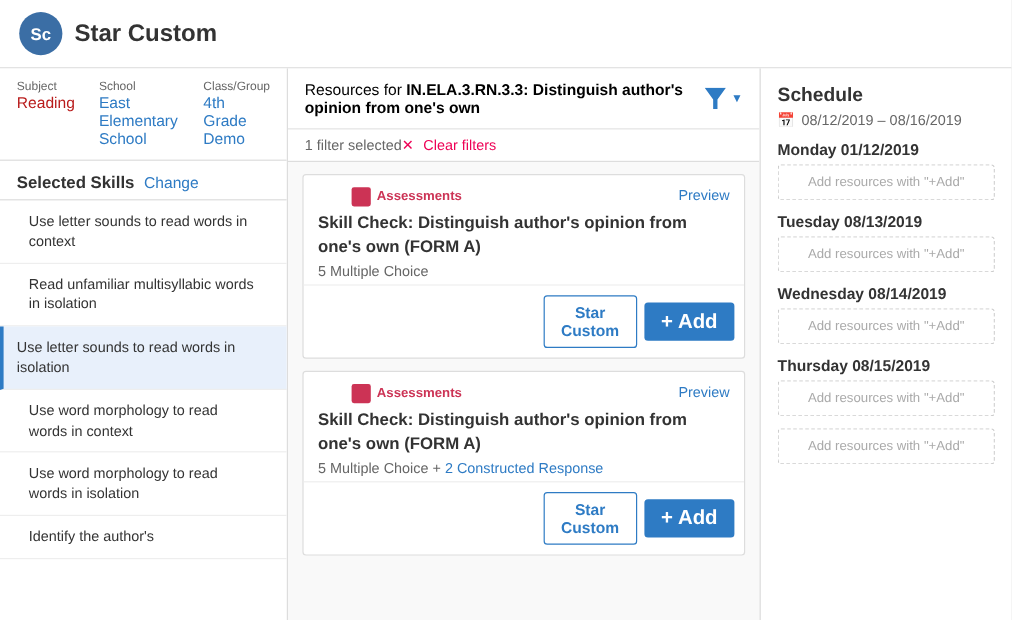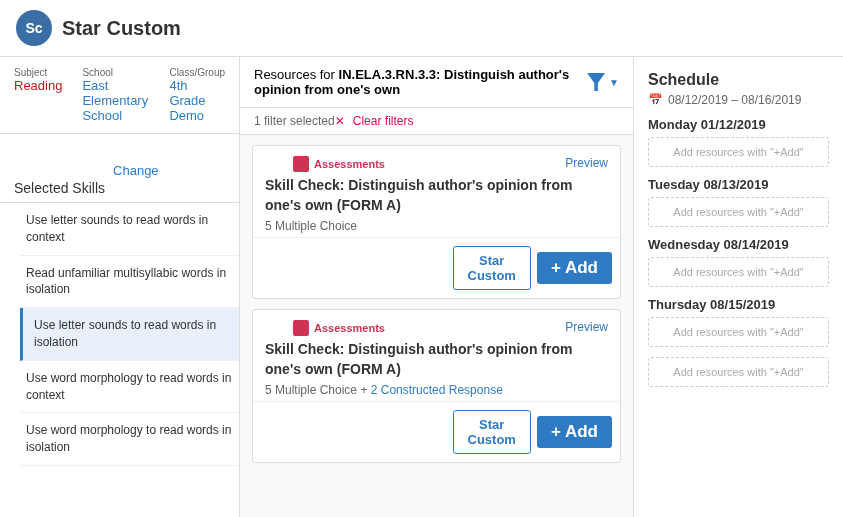--- a/index.html
+++ b/index.html
@@ -18,23 +18,23 @@
 
     
     .breadcrumb { padding: 10px 14px 10px; border-bottom: 1px solid #ddd; display: flex; gap: 20px; }
     .breadcrumb-item { display: flex; flex-direction: column; }
     .breadcrumb-label { font-size: 10px; color: #666; }
     .breadcrumb-value { font-size: 13px; color: #b91c1c; font-weight: 500; }
     .breadcrumb-value.link { color: #2e7bc4; }
 
     
     .skills-header { display: flex; align-items: center; padding: 10px 14px 6px; border-bottom: 1px solid #ddd; }
-    .skills-title { font-size: 14px; font-weight: normal; color: #333; margin-right: 8px; margin-top: 36px; }
+    .skills-title { font-size: 14px; font-weight: bold; color: #333; margin-right: 8px; }
     .change-link { color: #2e7bc4; font-size: 13px; }
-    .skill-item { padding: 9px 6px; border-bottom: 1px solid #eee; font-size: 12px; color: #333; line-height: 1.4; cursor: pointer; margin-left: 20px; }
+    .skill-item { padding: 9px 24px; border-bottom: 1px solid #eee; font-size: 12px; color: #333; line-height: 1.4; cursor: pointer; }
     .skill-item.active { background: #e8f0fb; border-left: 3px solid #2e7bc4; padding-left: 11px; }
 
     
     .middle-panel { flex: 1; background: #f9f9f9; overflow-y: auto; padding: 0; }
 
     .resources-header { background: #fff; padding: 10px 14px; border-bottom: 1px solid #ddd; display: flex; align-items: center; justify-content: space-between; }
     .filter-icon { display: flex; align-items: center; gap: 4px; }
     .funnel { width: 18px; height: 18px; background: #2e7bc4; clip-path: polygon(0 0, 100% 0, 60% 55%, 60% 100%, 40% 100%, 40% 55%); }
     .dropdown-arrow { color: #2e7bc4; font-size: 10px; }
 
@@ -96,20 +96,21 @@
     <div class="skills-header">
       <span class="skills-title">Selected Skills</span>
       <a class="change-link">Change</a>
     </div>
 
     <div class="skill-item">Use letter sounds to read words in context</div>
     <div class="skill-item">Read unfamiliar multisyllabic words in isolation</div>
     <div class="skill-item active">Use letter sounds to read words in isolation</div>
     <div class="skill-item">Use word morphology to read words in context</div>
     <div class="skill-item">Use word morphology to read words in isolation</div>
+    <div class="skill-item">Identify the author's</div>
 
   </div>
 
   <div class="middle-panel">
 
     <div class="resources-header">
       <span>
         <span>Resources for</span>
         <strong> <span>IN.ELA.3.RN.3.3:</span> <span>Distinguish author's opinion from one's own</span></strong>
       </span>

